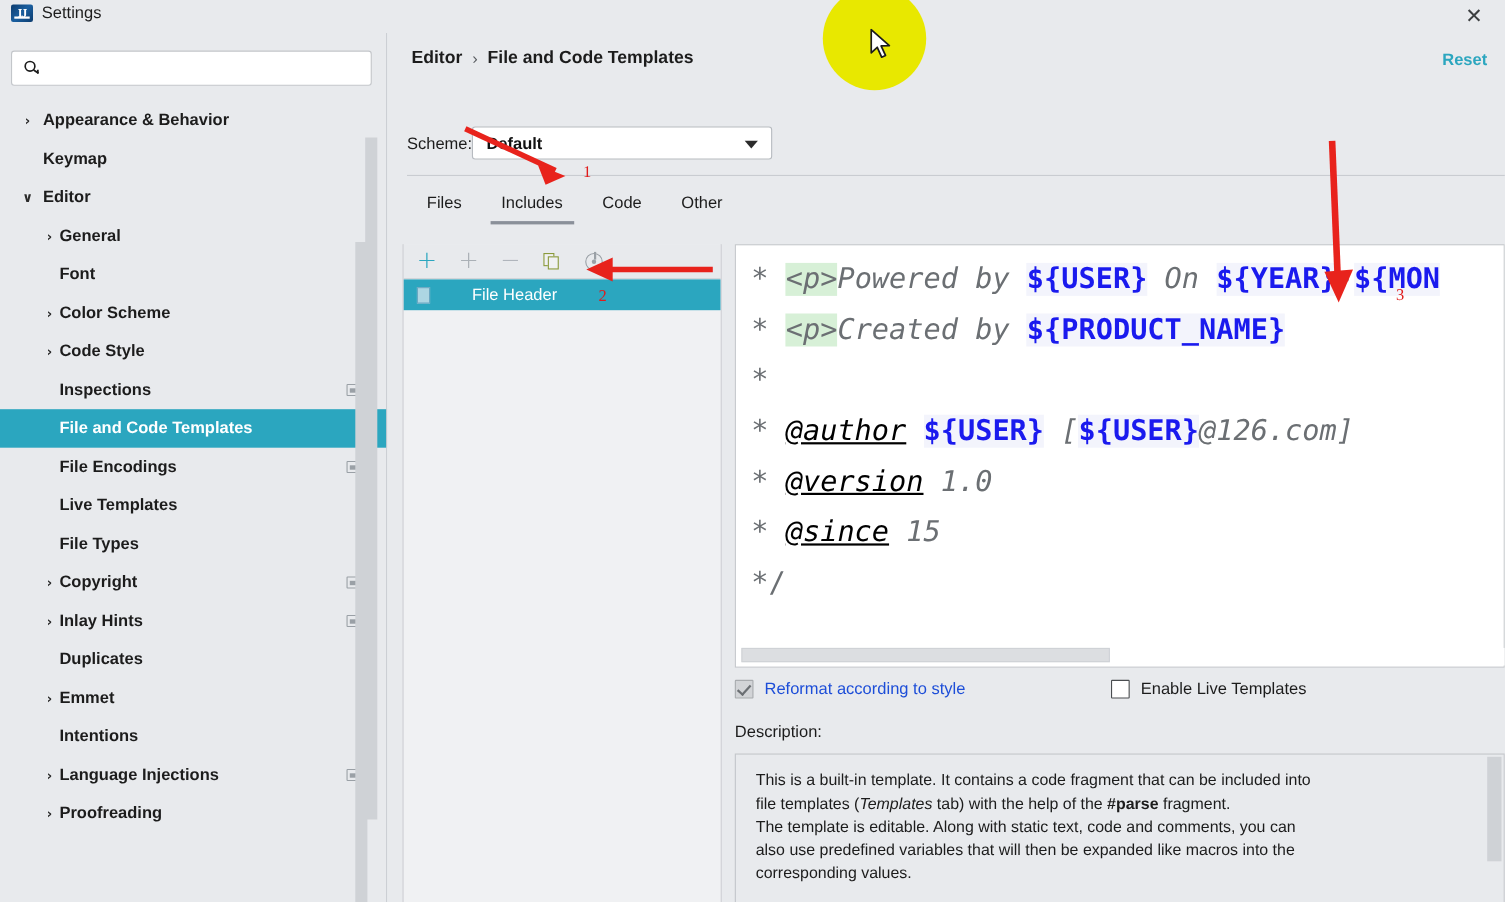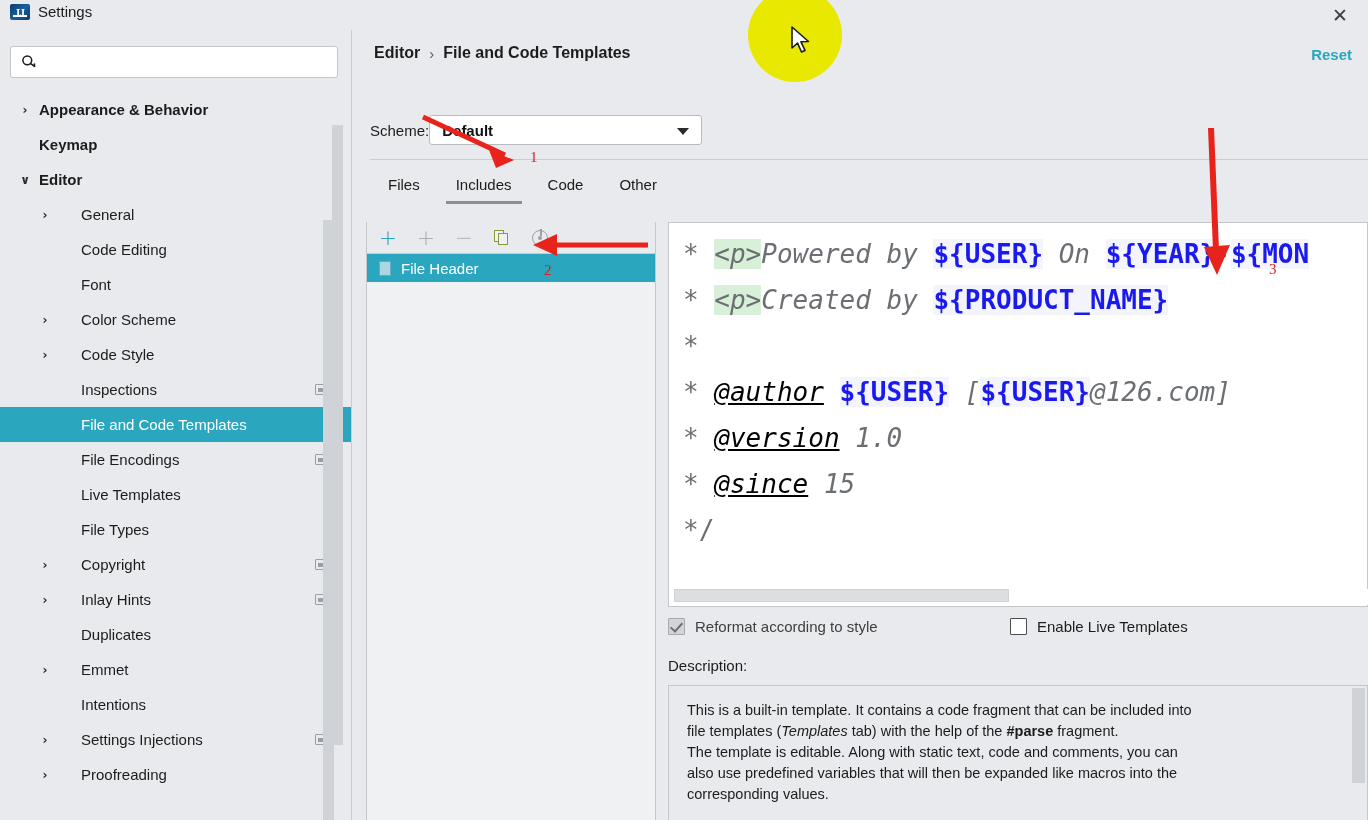--- a/index.html
+++ b/index.html
@@ -65,21 +65,21 @@
   }
   .tree-item.sel { background: #2ba6bf; color: #ffffff; }
   .tree-item .arrow {
     position: absolute; left: 18px; width: 14px; text-align: center;
     font-size: 12px; color: #2b2b2b; font-weight: bold;
     font-family: "DejaVu Sans", sans-serif;
   }
   .tree-item .lbl { display: inline-block; }
   .tree-item.lvl1 .lbl { margin-left: 17px; font-weight: bold; }
   .tree-item.lvl1.noarrow .lbl { margin-left: 17px; font-weight: bold; }
-  .tree-item.lvl2 .lbl { margin-left: 59px; }
+  .tree-item.lvl2 .lbl { margin-left: 32px; font-weight: bold; }
   .tree-item.lvl2 .arrow { left: 38px; }
   .tree-item.lvl1 .arrow { left: 18px; }
   .badge-ic {
     position: absolute; right: 24px; top: 12px; width: 13px; height: 11px;
     border: 1px solid #9aa0a6; border-radius: 1px; background: #e8eaed;
   }
   .badge-ic::after {
     content: ""; position: absolute; left: 2px; top: 3px; width: 7px; height: 4px;
     background: #9aa0a6;
   }
@@ -148,21 +148,21 @@
   .copy-ic .b1 { position: absolute; left: 0; top: 0; width: 10px; height: 12px; border: 1.6px solid #8a9a3b; background: #f0f1f3; }
   .copy-ic .b2 { position: absolute; left: 4px; top: 3px; width: 10px; height: 12px; border: 1.6px solid #8a9a3b; background: #f0f1f3; }
   .reset-ic { position: relative; width: 16px; height: 16px; border: 1.6px solid #9aa0a6; border-radius: 50%; }
   .reset-ic::after { content: ""; position: absolute; left: 5px; top: 5px; width: 4px; height: 4px; background: #9aa0a6; border-radius: 50%; }
   .reset-ic::before { content: ""; position: absolute; left: 7px; top: -2px; width: 1.6px; height: 7px; background: #9aa0a6; }
   .list-rows { position: absolute; left: 0; top: 32px; width: 288px; bottom: 0; background: #f0f1f3; }
   .list-row {
     height: 28px; display: flex; align-items: center; padding-left: 10px;
     font-size: 15px; color: #1c1c1c; cursor: pointer;
   }
-  .list-row.sel { background: #2ba6bf; color: #ffffff; }
+  .list-row.sel { background: #2ba6bf; color: #ffffff; gap: 28px; }
   .tmpl-ic {
     width: 15px; height: 15px; margin-right: 9px; position: relative; flex: none;
     opacity: .75;
   }
   .tmpl-ic::before {
     content: ""; position: absolute; left: 2px; top: 0; width: 10px; height: 13px;
     background: #d9e6ef; border: 1px solid #7fa8c4;
   }
 
   
@@ -194,21 +194,21 @@
   .cbox {
     width: 17px; height: 17px; border: 1.6px solid #4a4d50; background: #ffffff;
     position: relative; flex: none; border-radius: 1px;
   }
   .cbox.checked-dis { background: #d2d4d7; border-color: #a8abae; }
   .cbox.checked-dis::after {
     content: ""; position: absolute; left: 4px; top: 1px; width: 5px; height: 10px;
     border: solid #6b6f73; border-width: 0 2.2px 2.2px 0; transform: rotate(42deg);
   }
   .chk-lbl { margin-left: 10px; font-size: 15px; color: #1c1c1c; }
-  .chk-lbl.dis { color: #404040; }
+  .chk-lbl.dis { color: #1d4ed8; }
   .chk-row2 { position: absolute; left: 658px; top: 588px; display: flex; align-items: flex-start; }
 
   
   .desc-label { position: absolute; left: 316px; top: 627px; font-size: 15px; color: #1c1c1c; }
   .desc-box {
     position: absolute; left: 316px; top: 655px; width: 700px; height: 165px;
     background: #e8eaed; border: 1px solid #c3c6ca; overflow: hidden;
   }
   .desc-inner { padding: 14px 18px 0 18px; }
   .desc-p {
@@ -270,23 +270,20 @@
         </div>
         <div class="tree-item lvl1">
           <span class="arrow">∨</span>
           <span class="lbl">Editor</span>
         </div>
         <div class="tree-item lvl2">
           <span class="arrow">›</span>
           <span class="lbl">General</span>
         </div>
         <div class="tree-item lvl2 noarrow">
-          <span class="lbl">Code Editing</span>
-        </div>
-        <div class="tree-item lvl2 noarrow">
           <span class="lbl">Font</span>
         </div>
         <div class="tree-item lvl2">
           <span class="arrow">›</span>
           <span class="lbl">Color Scheme</span>
         </div>
         <div class="tree-item lvl2">
           <span class="arrow">›</span>
           <span class="lbl">Code Style</span>
         </div>
@@ -322,21 +319,21 @@
         </div>
         <div class="tree-item lvl2">
           <span class="arrow">›</span>
           <span class="lbl">Emmet</span>
         </div>
         <div class="tree-item lvl2 noarrow">
           <span class="lbl">Intentions</span>
         </div>
         <div class="tree-item lvl2">
           <span class="arrow">›</span>
-          <span class="lbl">Settings Injections</span>
+          <span class="lbl">Language Injections</span>
           <span class="badge-ic"></span>
         </div>
         <div class="tree-item lvl2">
           <span class="arrow">›</span>
           <span class="lbl">Proofreading</span>
         </div>
       </div>
 
     <div class="sb-track">
       <div class="sb-thumb"></div>

